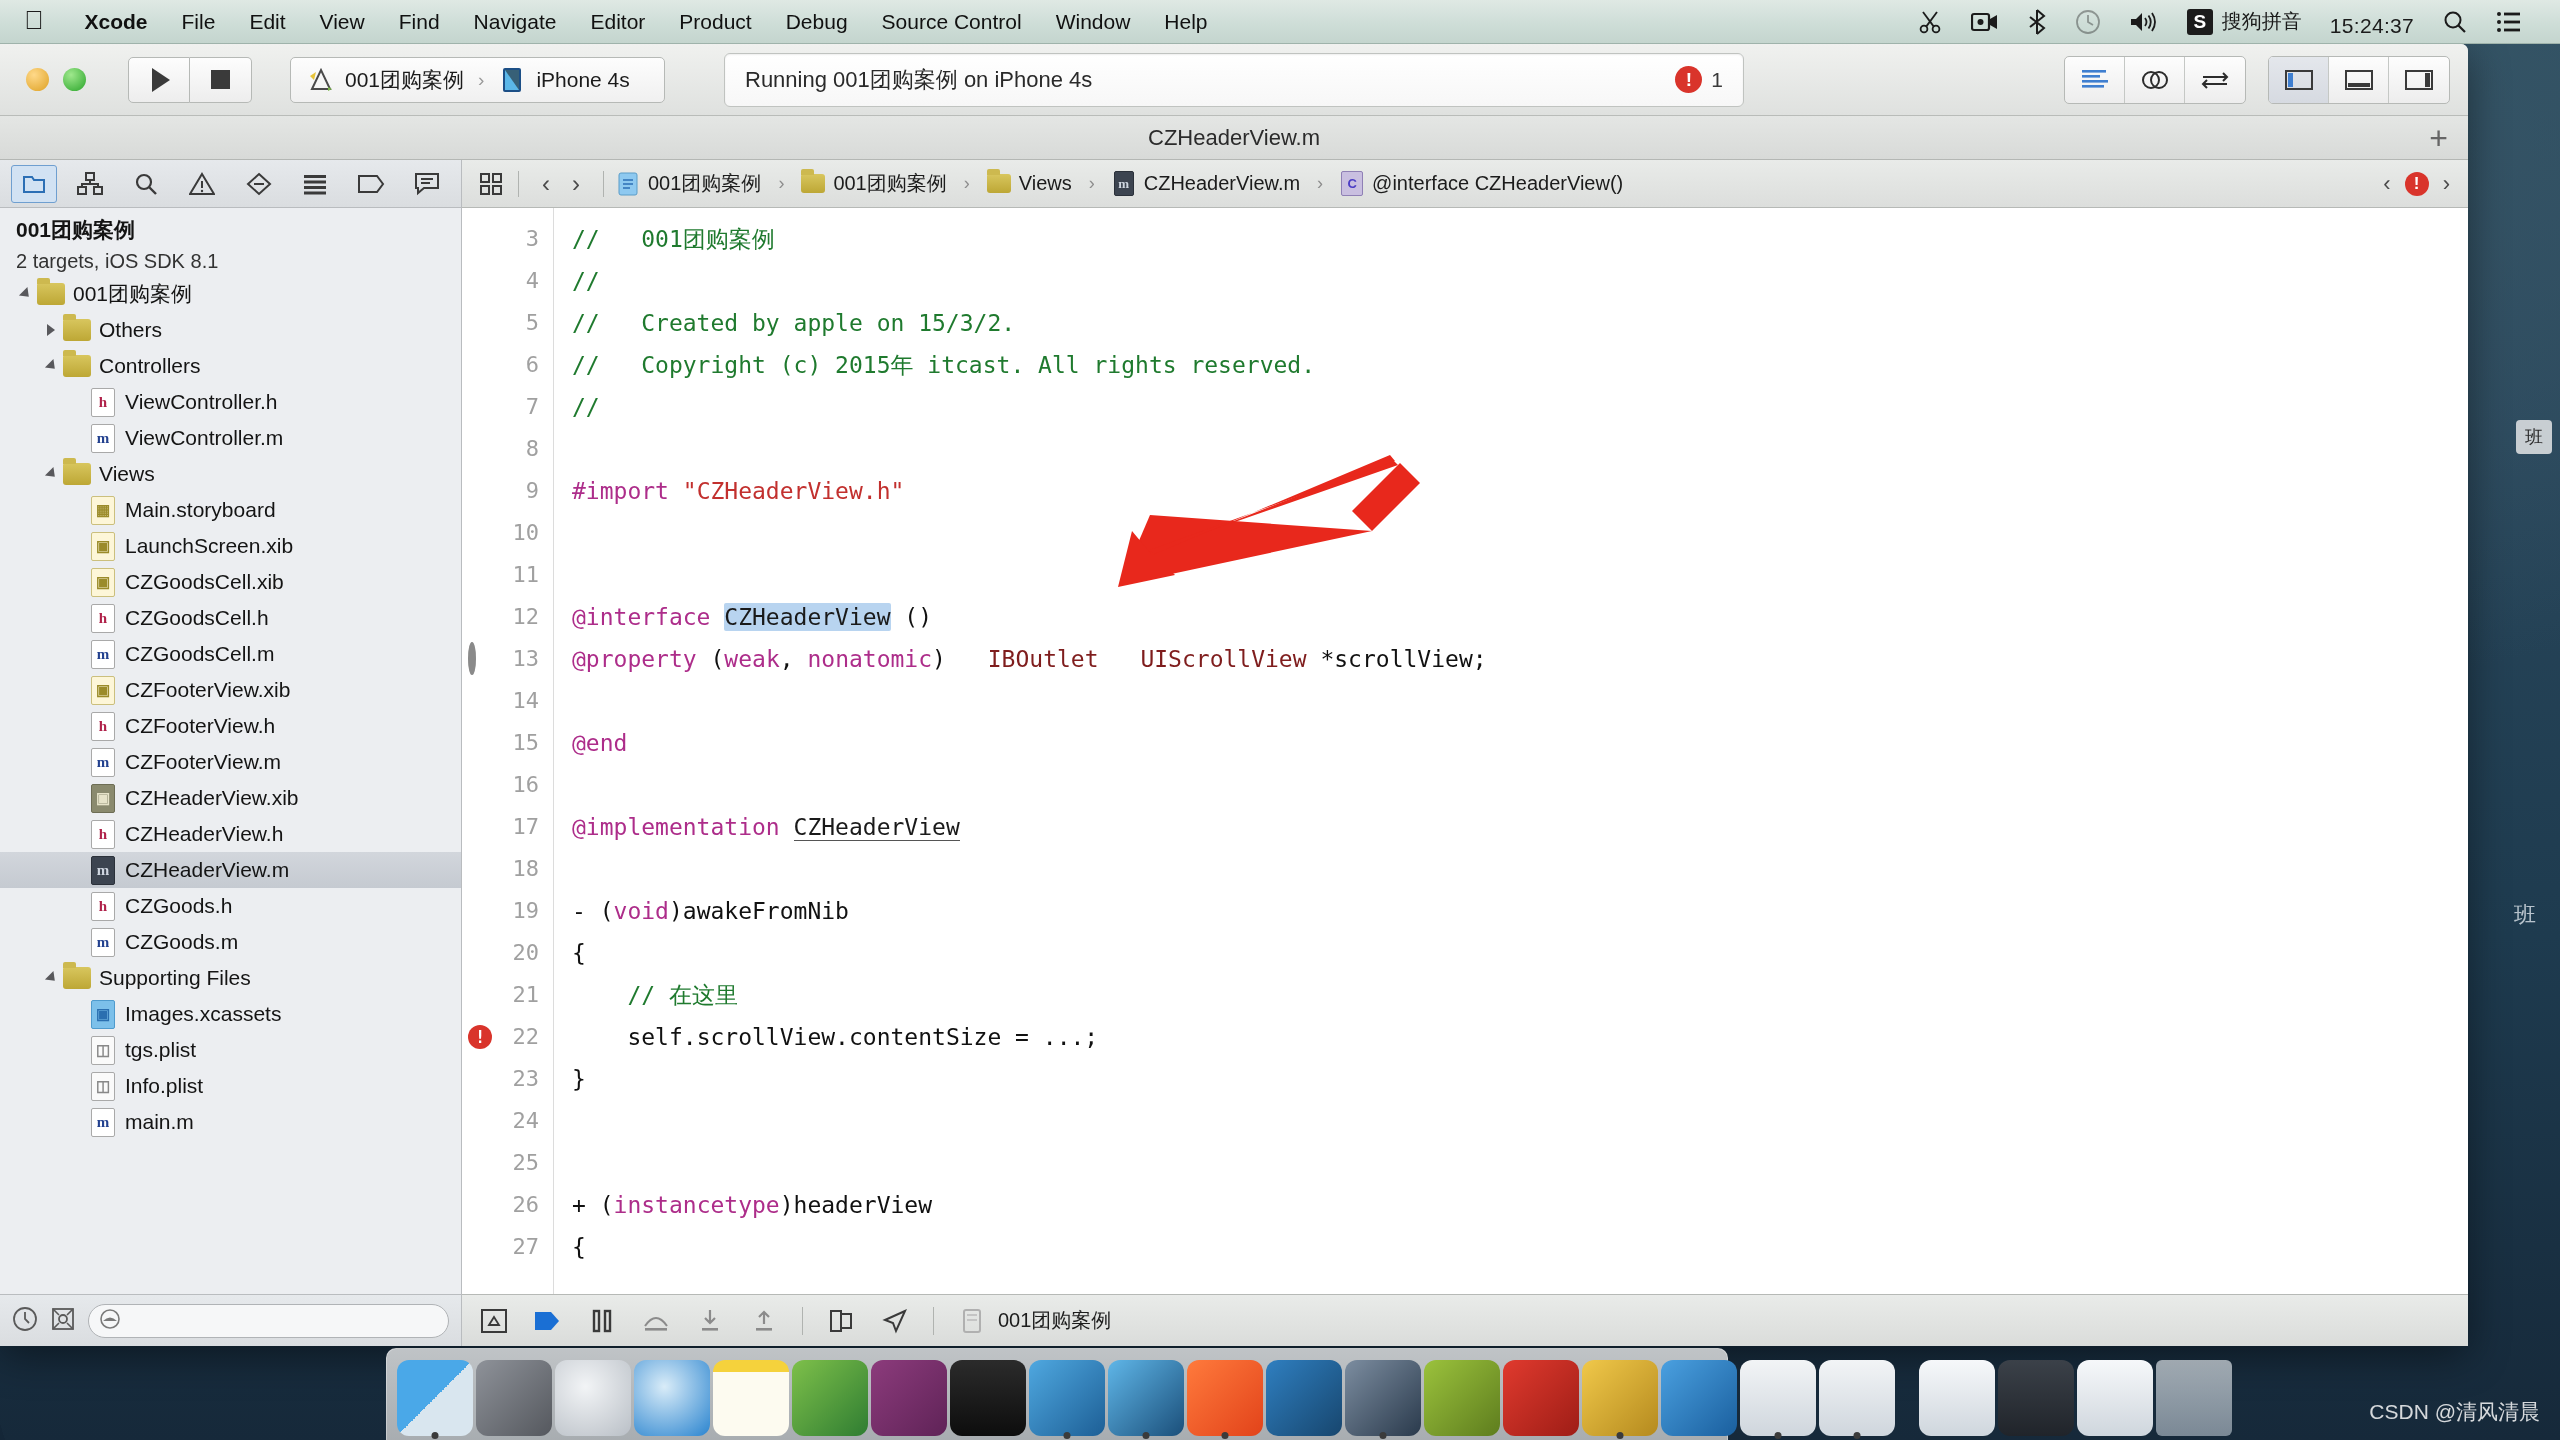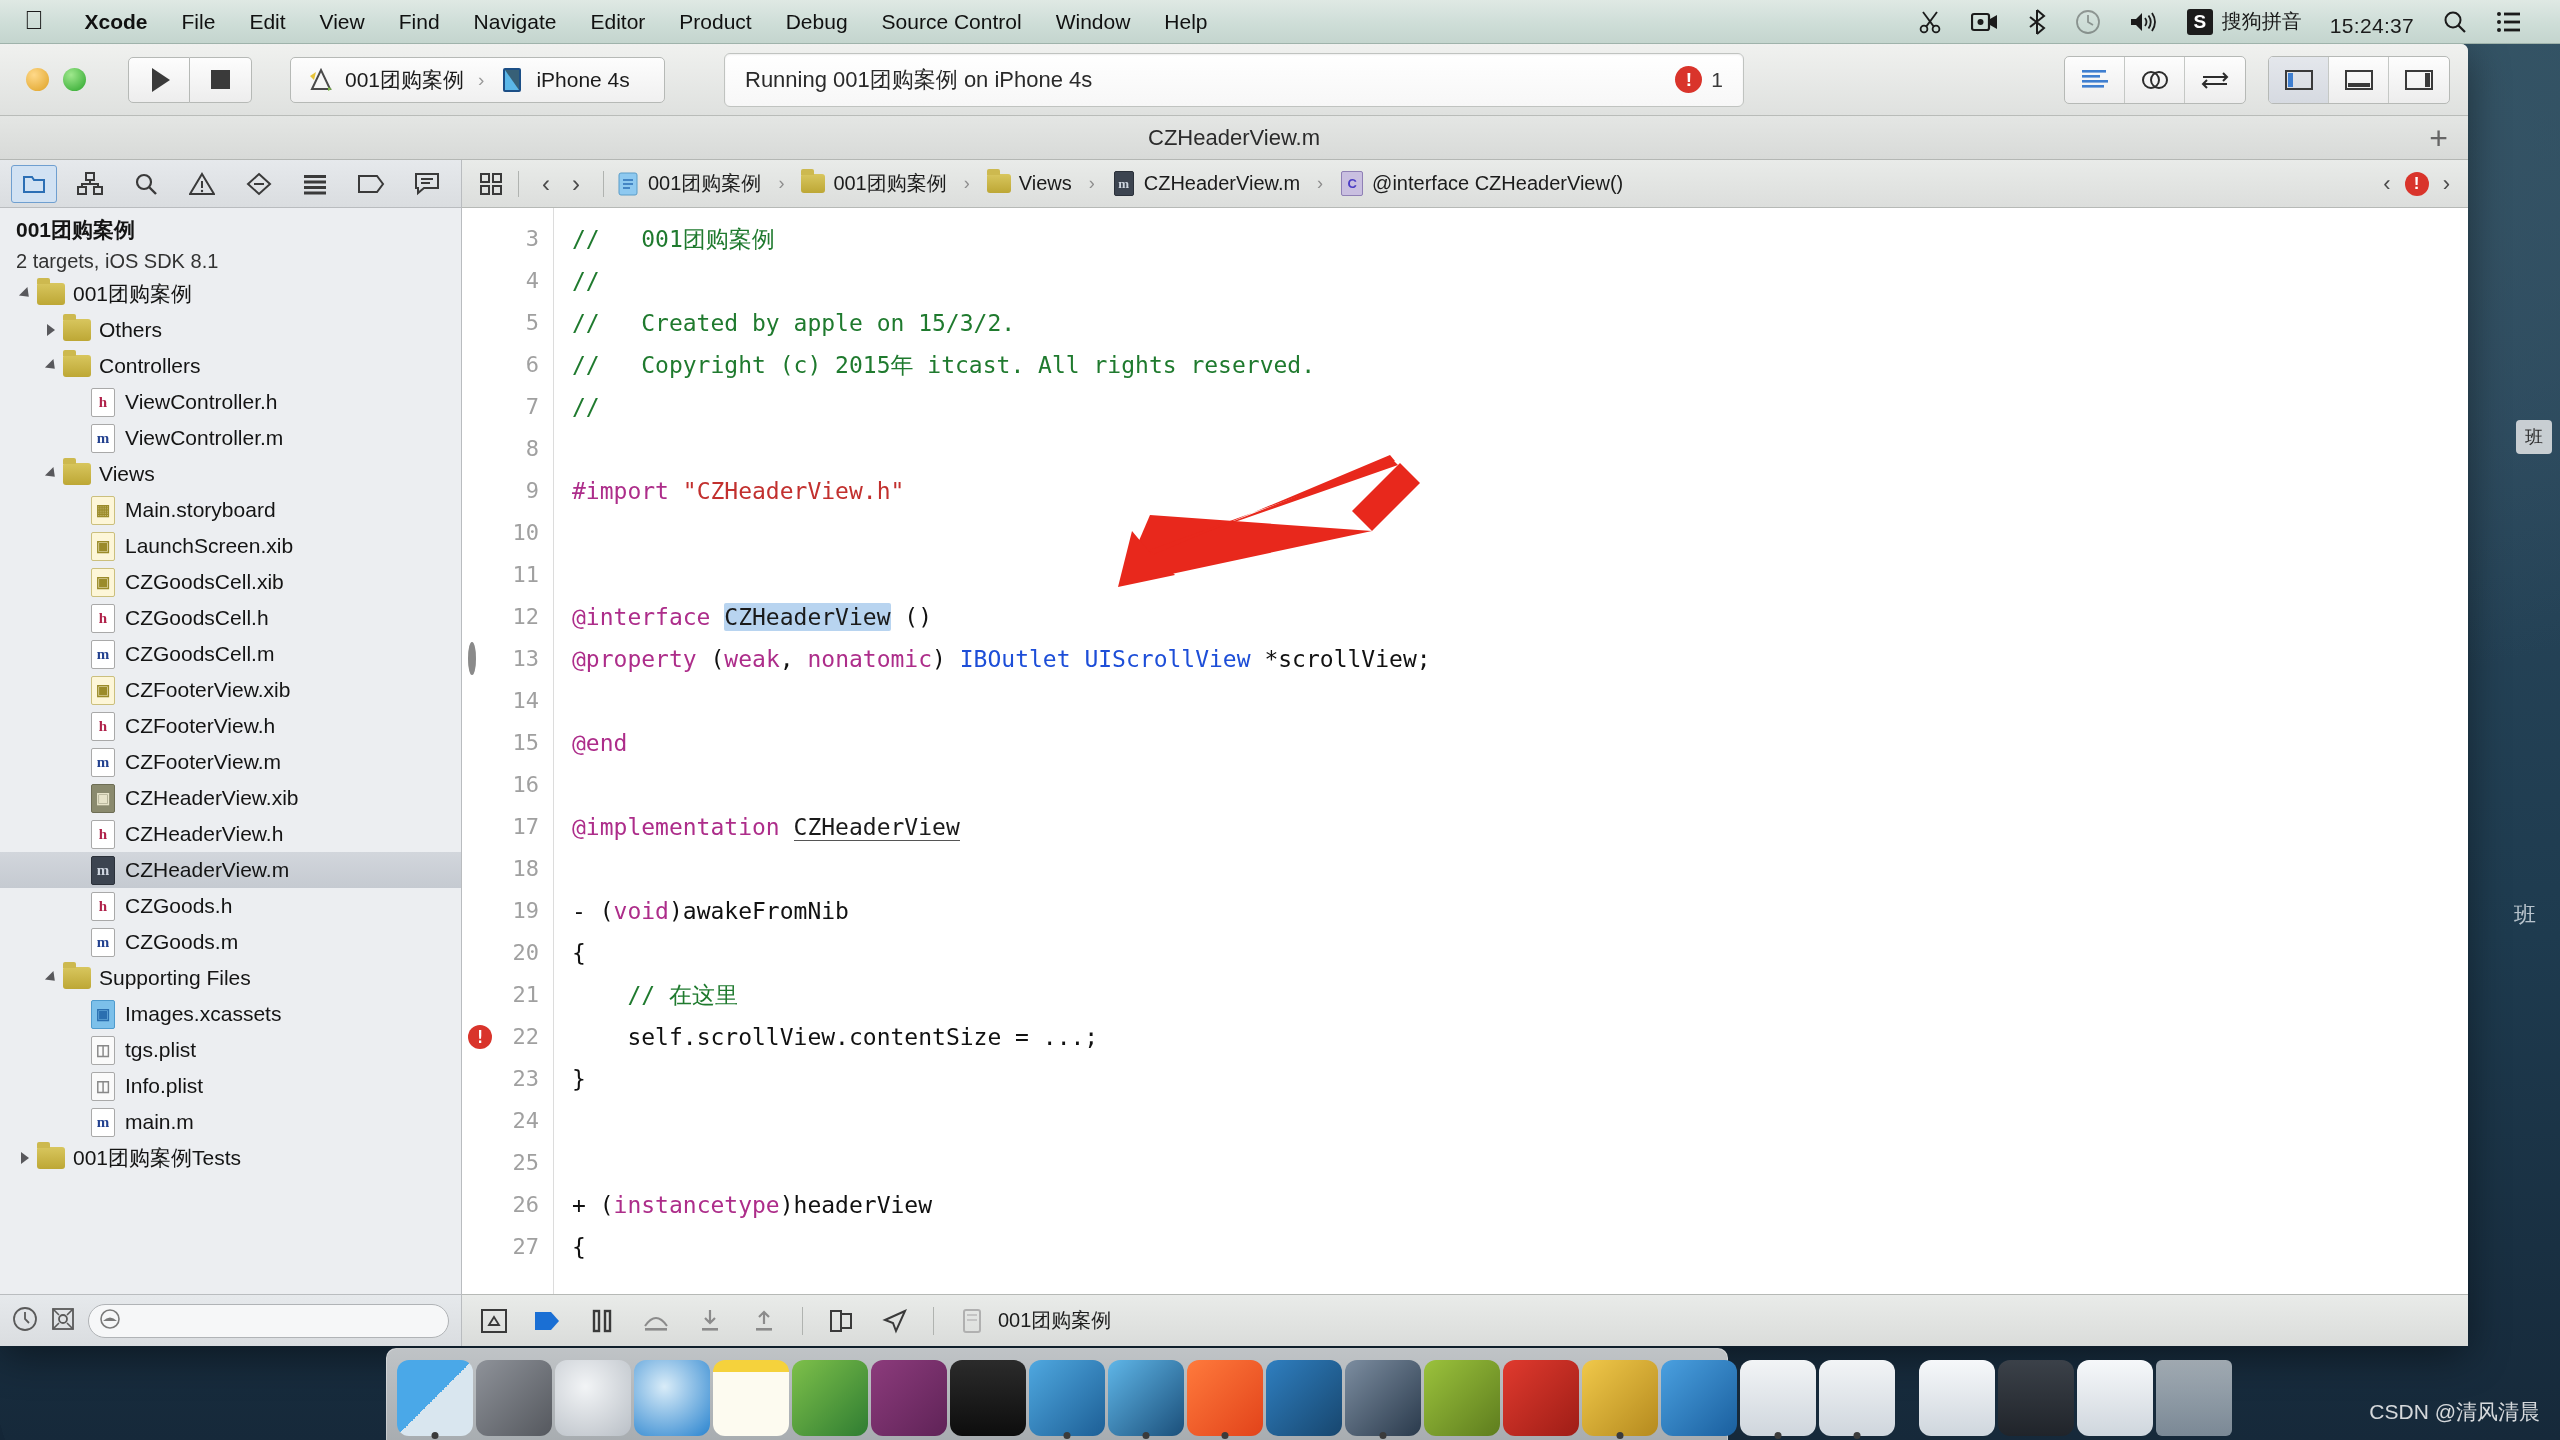--- a/index.html
+++ b/index.html
@@ -248,21 +248,21 @@
   #code {
     flex: 1; padding-top: 10px; padding-left: 18px;
     font-family: "DejaVu Sans Mono", monospace; font-size: 23px;
     white-space: pre; overflow: hidden; color: #1a1a1a;
   }
   .cline { height: 42px; line-height: 42px; }
   .cmt { color: #1f7a2e; }
   .kw  { color: #ad2d8a; font-weight: 500; }
   .str { color: #c2302e; }
   .pre { color: #ad2d8a; }
-  .typ { color: #1d4ed8; }
+  .typ { color: #7f1d1d; margin-left: 28px; }
   .id  { color: #111; }
   .sel-tok { background: #b8d4f0; border-radius: 2px; padding: 1px 0; }
   .underln { border-bottom: 1px solid #555; }
 
   
   #debugbar {
     height: 52px; flex: 0 0 52px;
     background: linear-gradient(180deg,#e9ebe9,#dadcda);
     border-top: 1px solid #b6b9b6;
     display: flex; align-items: center; padding: 0 16px; gap: 22px;
@@ -751,30 +751,20 @@
               </span>
               <span class="rlabel">Info.plist</span>
             </div>
             <div class="row">
               <span style="width:66px;flex:0 0 66px"></span>
               <span class="disc"></span>
               <span class="ficon">
                 <span class="badge m">m</span>
               </span>
               <span class="rlabel">main.m</span>
-            </div>
-            <div class="row">
-              <span style="width:14px;flex:0 0 14px"></span>
-              <span class="disc closed">
-                <i></i>
-              </span>
-              <span class="ficon">
-                <span class="folder"></span>
-              </span>
-              <span class="rlabel">001团购案例Tests</span>
             </div>
           </div>
       </div>
 
       <div id="nav-bottom">
         <span>
           <svg width="26" height="26" viewBox="0 0 26 26">
               <circle cx="13" cy="13" r="11" fill="none" stroke="#5a5a5a" stroke-width="1.8"></circle>
               <path d="M13 6 L13 13 L17 17" stroke="#5a5a5a" stroke-width="1.8" fill="none"></path>
             </svg>

